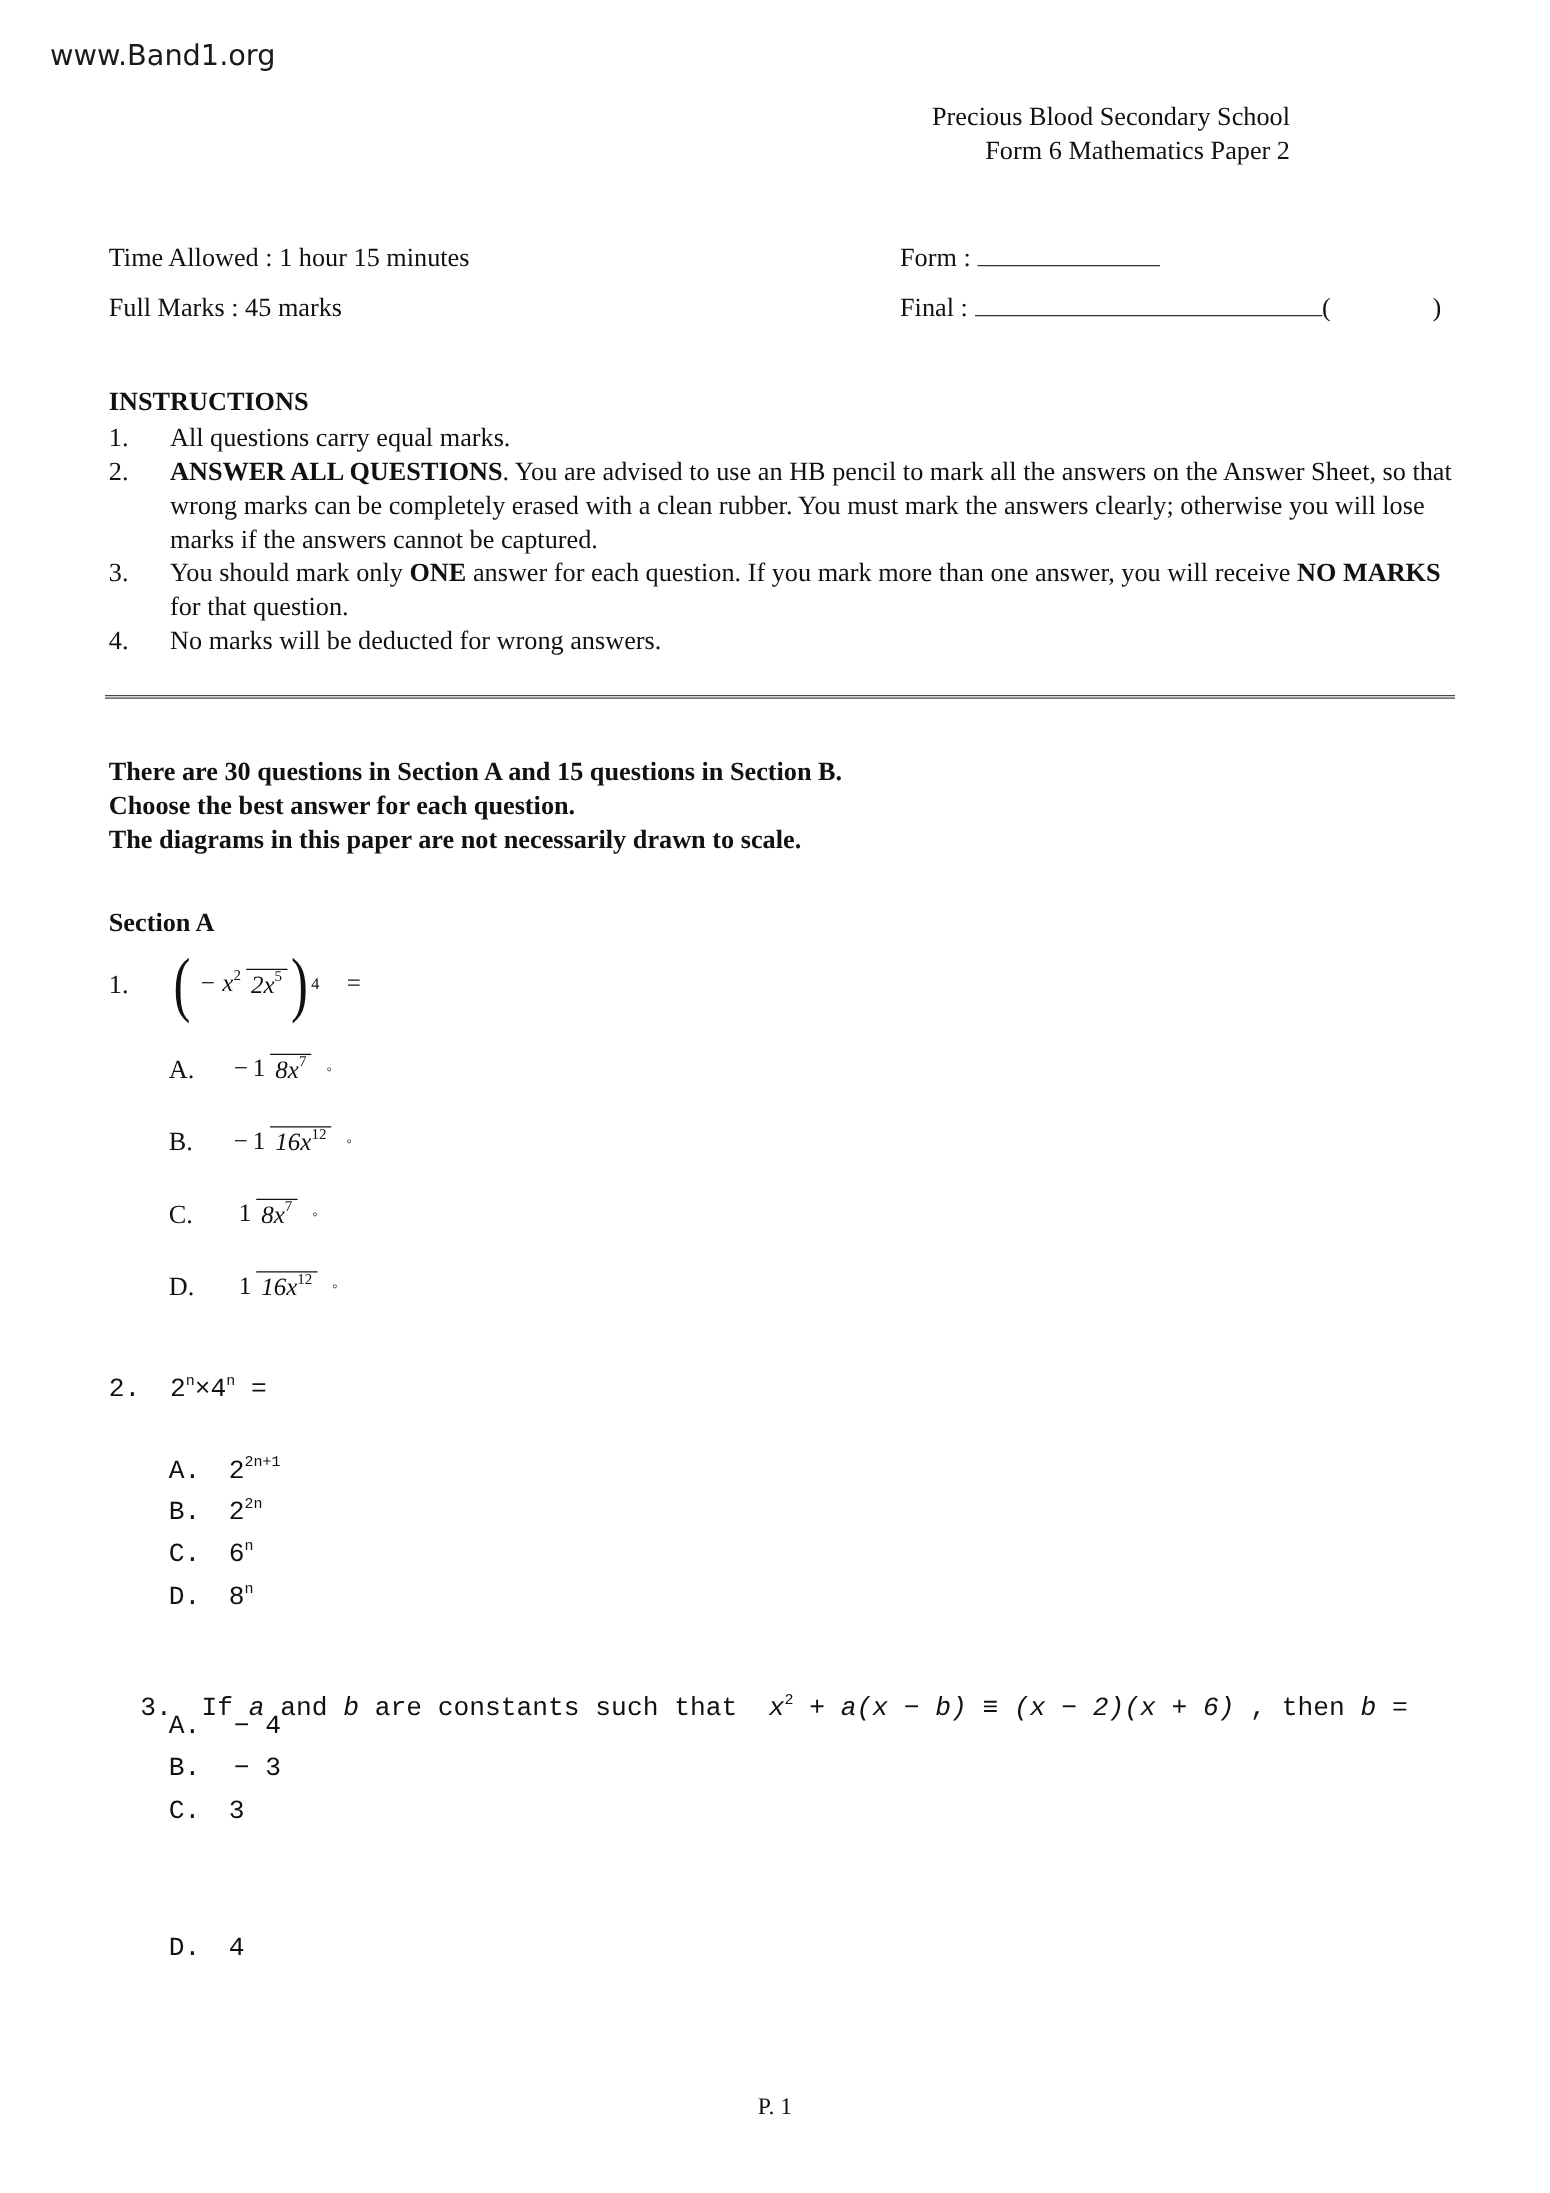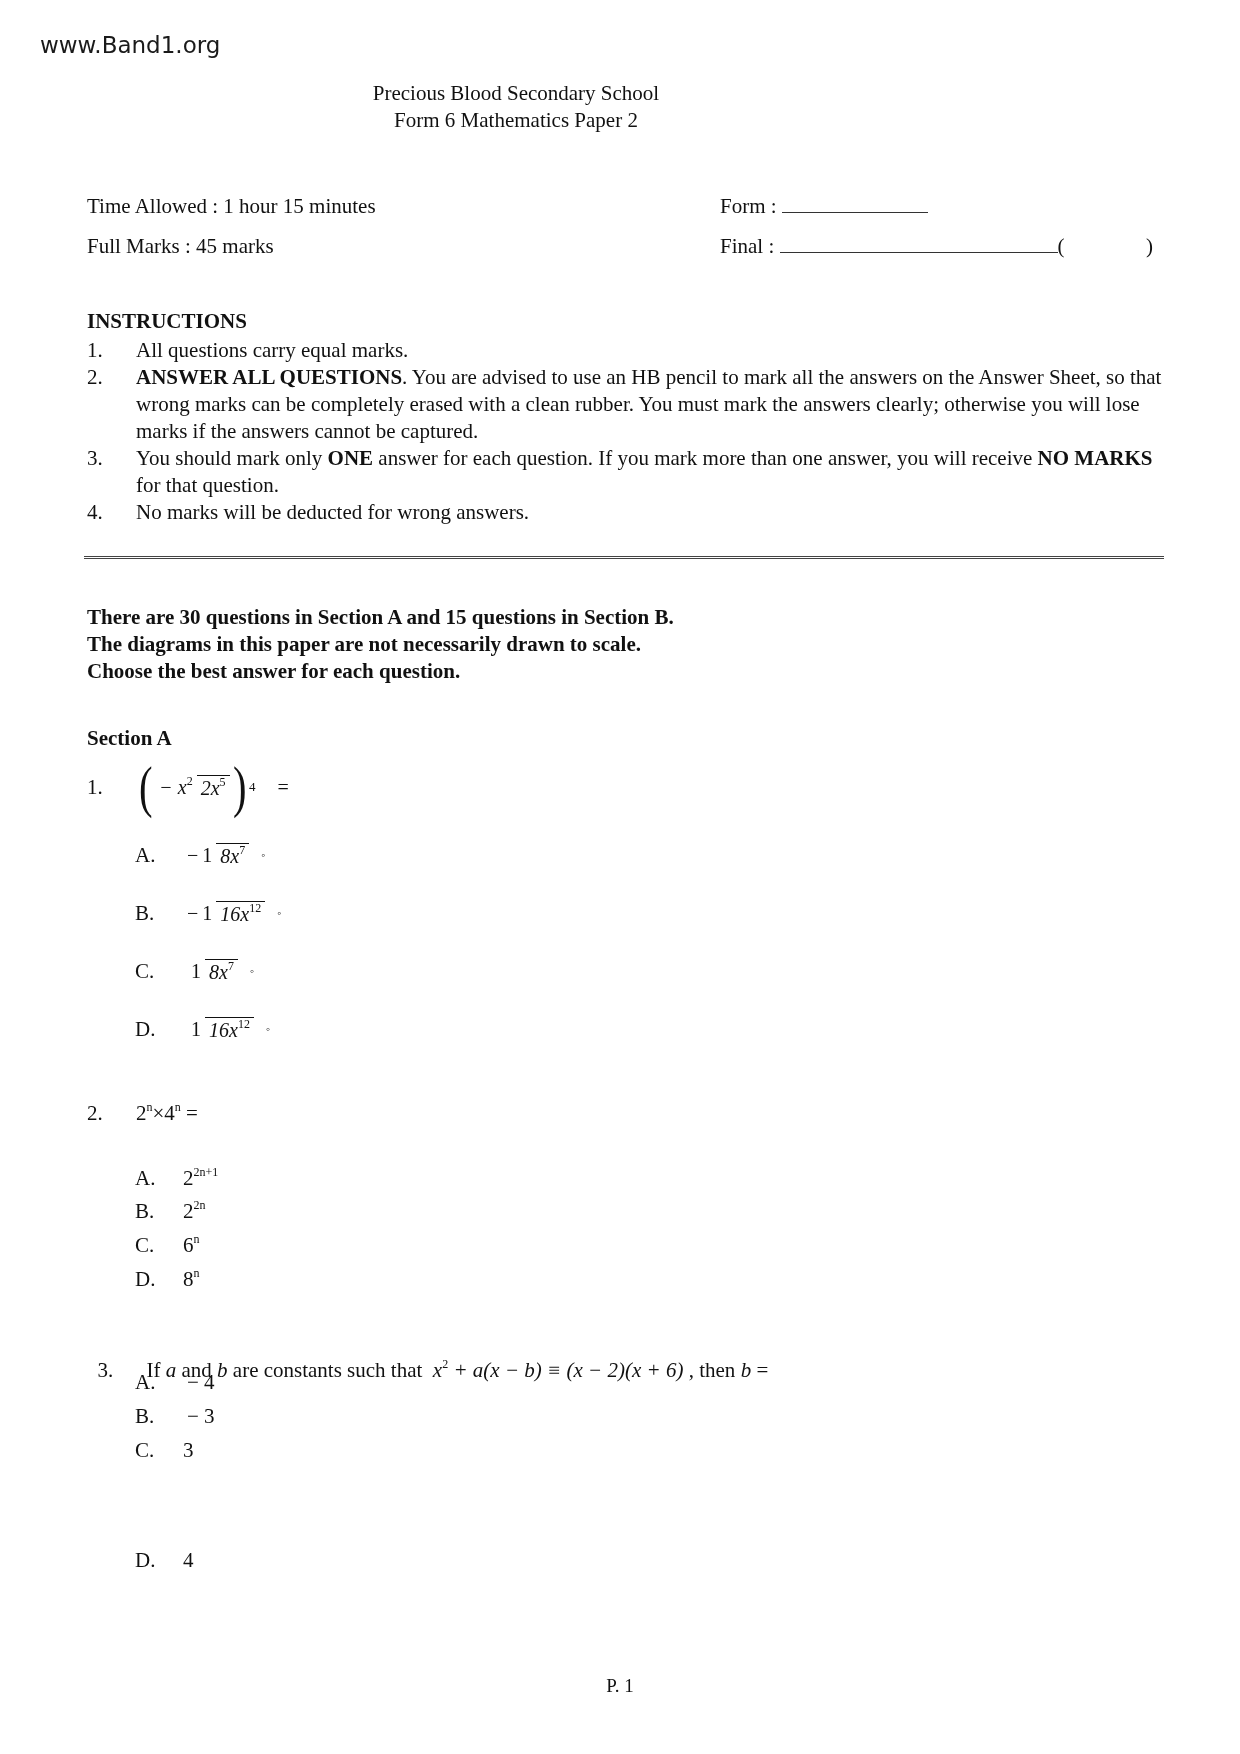--- a/index.html
+++ b/index.html
@@ -1,42 +1,42 @@
 <!DOCTYPE html>
 <html><head>
   <meta charset="utf-8">
   <style>
     html, body { margin: 0; padding: 0; background: #ffffff; }
     body { width: 1240px; height: 1754px; position: relative; overflow: hidden; color: #111; }
     .abs { position: absolute; }
     .serif { font-family: "Liberation Serif", "DejaVu Serif", serif; }
     .sans { font-family: "DejaVu Sans", "Liberation Sans", sans-serif; }
     .watermark { left: 40px; top: 32px; font-size: 23px; color: #1a1a1a; text-align: center; }
-    .header { left: 0; width: 1032px; top: 80px; text-align: center; font-size: 21px; line-height: 27px; }
+    .header { left: 0; width: 1032px; top: 80px; text-align: right; font-size: 21px; line-height: 27px; }
     .meta { font-size: 21px; }
     .blank { display: inline-block; border-bottom: 1.5px solid #333; height: 18px; vertical-align: baseline; }
     .instr-title { left: 87px; top: 309px; font-size: 21px; font-weight: bold; }
     .instr { left: 87px; top: 337px; width: 1080px; font-size: 21px; line-height: 27px; }
     .instr-row { display: flex; }
     .instr-num { width: 49px; flex: none; }
     .instr-text { flex: 1; }
     .rule { left: 84px; top: 556px; width: 1080px; height: 0; border-top: 3px double #444; }
     .notes { left: 87px; top: 604px; font-size: 21px; font-weight: bold; line-height: 27px; }
     .section { left: 87px; top: 726px; font-size: 21px; font-weight: bold; }
     .qnum { font-size: 21px; }
     .opt-letter { font-size: 21px; }
     .frac { display: inline-flex; align-items: center; vertical-align: middle; font-size: 20px; line-height: 24px; }
     .frac .num { padding: 0 4px; }
     .frac .den { border-top: 1.3px solid #111; padding: 0 4px; }
     .it { font-style: italic; }
     sup { font-size: 12px; vertical-align: 9px; line-height: 0; }
     .paren { font-size: 58px; line-height: 58px; font-weight: 100; transform: scaleX(0.7); display: inline-block; vertical-align: middle; }
     .dot { font-size: 12px; margin-left: 12px; vertical-align: middle; }
     .page-num { left: 0; width: 1240px; text-align: center; top: 1675px; font-size: 19px; }
-    .q-line { font-size: 21px; }
+    .q-line { font-size: 21px; font-family: Liberation Mono, monospace; }
   </style>
 </head>
 <body>
 
 <div class="abs sans watermark">www.Band1.org</div>
 
 <div class="abs serif header">
   <div>Precious Blood Secondary School</div>
   <div>Form 6 Mathematics Paper 2</div>
 </div>
@@ -70,22 +70,22 @@
   <div class="instr-row">
     <span class="instr-num">4.</span>
     <span class="instr-text"><span>No marks will be deducted for wrong answers.</span></span>
   </div>
 </div>
 
 <div class="abs rule"></div>
 
 <div class="abs serif notes">
   <div>There are 30 questions in Section A and 15 questions in Section B.</div>
+  <div>Choose the best answer for each question.</div>
   <div>The diagrams in this paper are not necessarily drawn to scale.</div>
-  <div>Choose the best answer for each question.</div>
 </div>
 
 <div class="abs serif section">Section A</div>
 
 <div class="abs serif" style="left:87px; top:752px; height:70px; display:flex; align-items:center;">
   <span class="qnum" style="width:49px;">1.</span>
   <span class="paren">(</span>
   <span class="frac">
     <span class="num"><span class="it">− x</span><sup>2</sup></span>
     <span class="den"><span class="it">2x</span><sup>5</sup></span>

